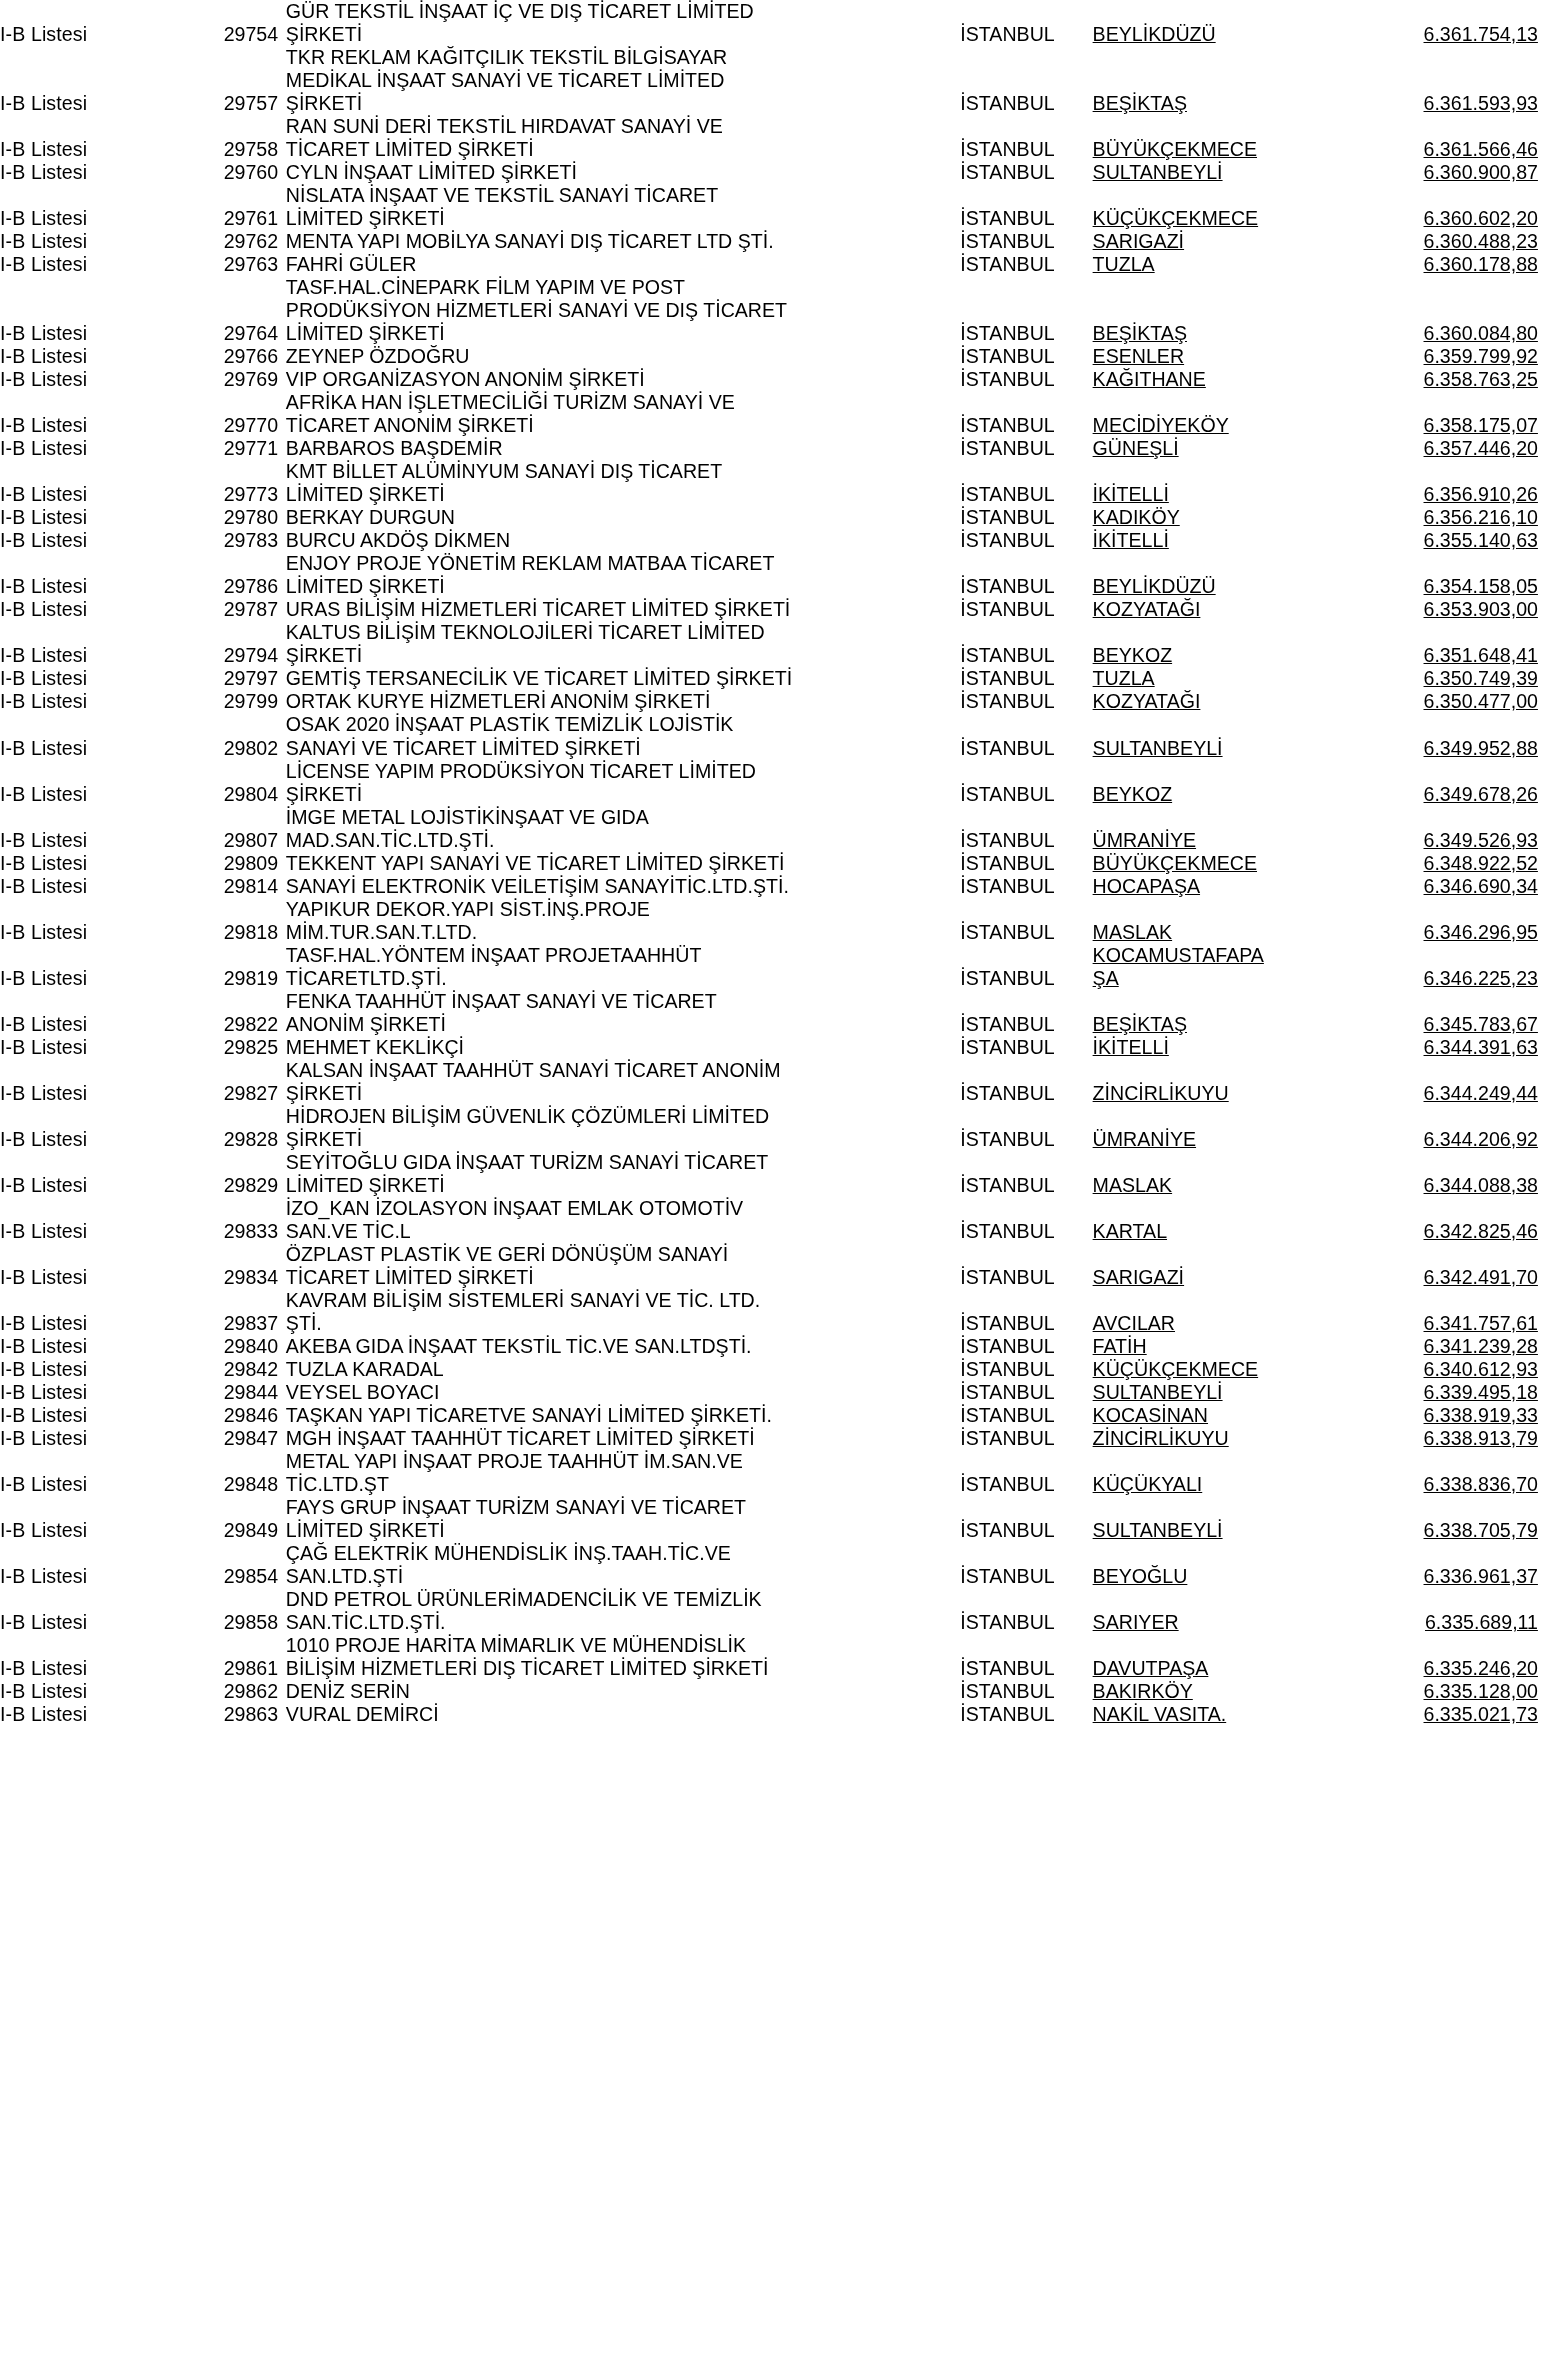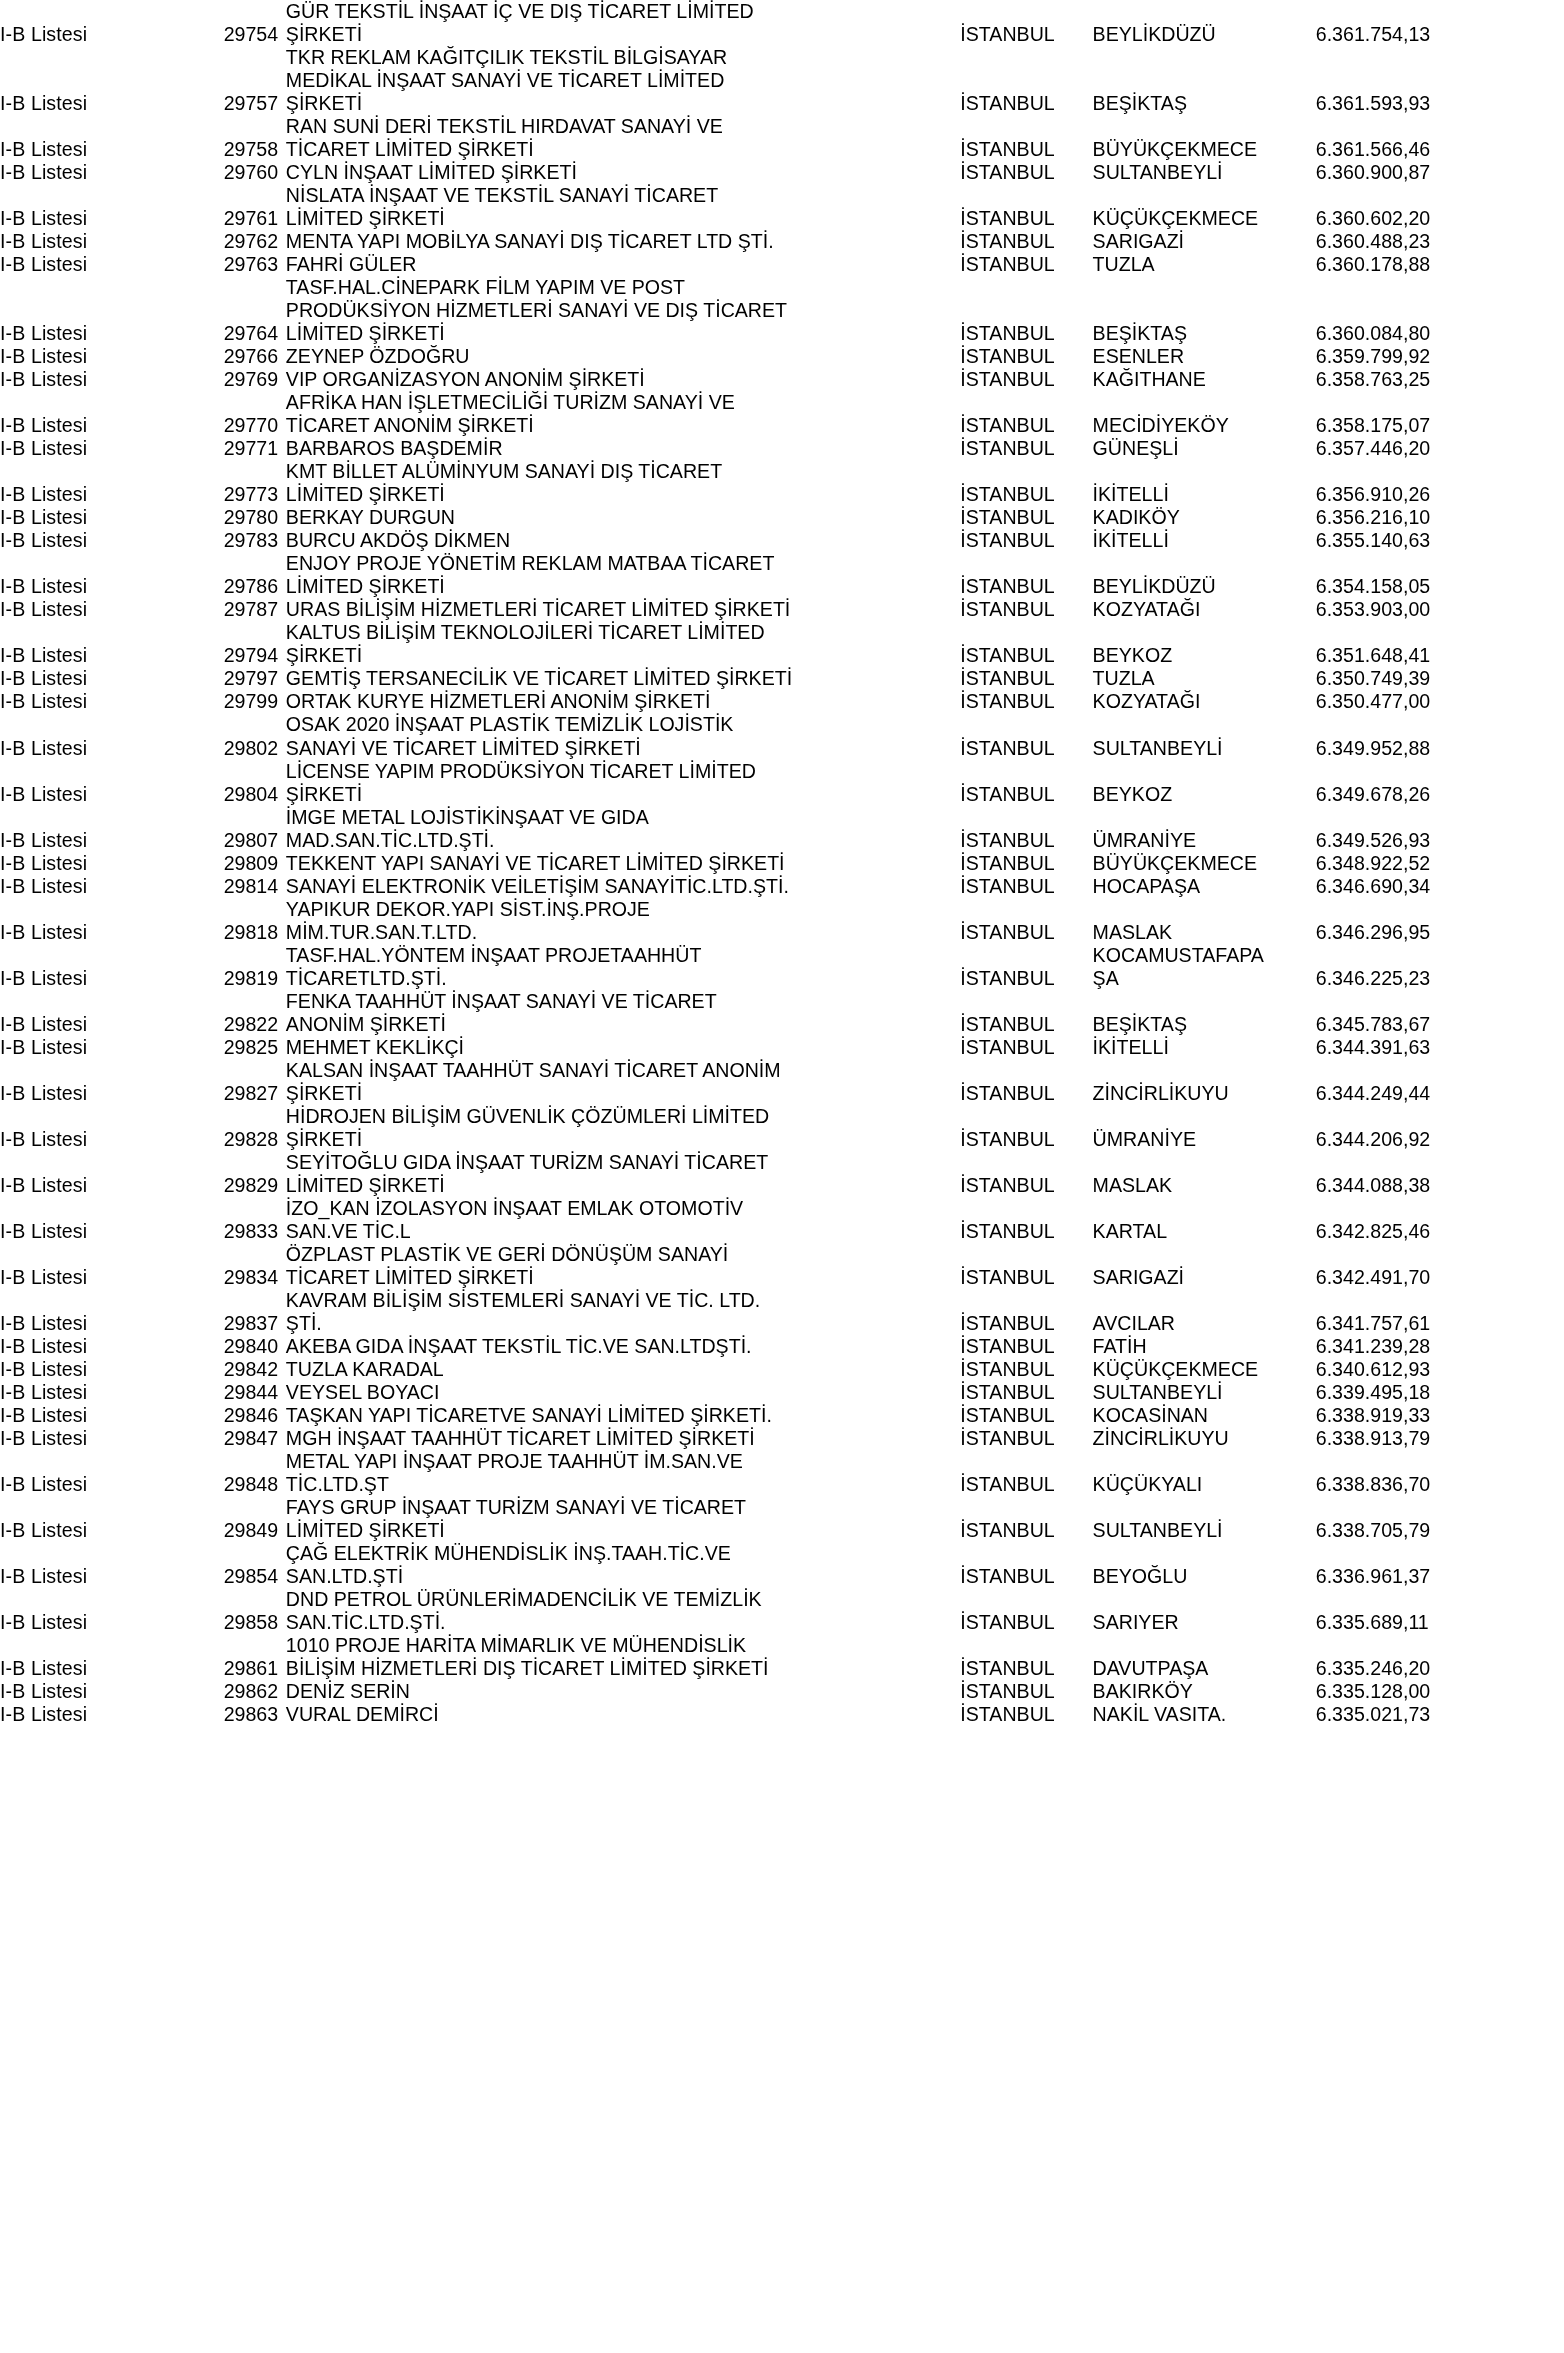--- a/index.html
+++ b/index.html
@@ -60,24 +60,26 @@
     padding-left: 7px;
     white-space: normal;
   }
   td.city-cell {
     padding-left: 0px;
     margin-left: 36px;
   }
   td.dist-cell {
     padding-left: 0px;
     white-space: normal;
+    text-decoration: underline;
   }
   td.amt-cell {
-    text-align: left;
+    text-align: right;
     padding-right: 0px;
+    text-decoration: underline;
   }
   .namewrap-line {
     display: block;
   }
   
   tr.rec td.list-cell,
   tr.rec td.seq-cell,
   tr.rec td.city-cell,
   tr.rec td.amt-cell {
     vertical-align: bottom;

